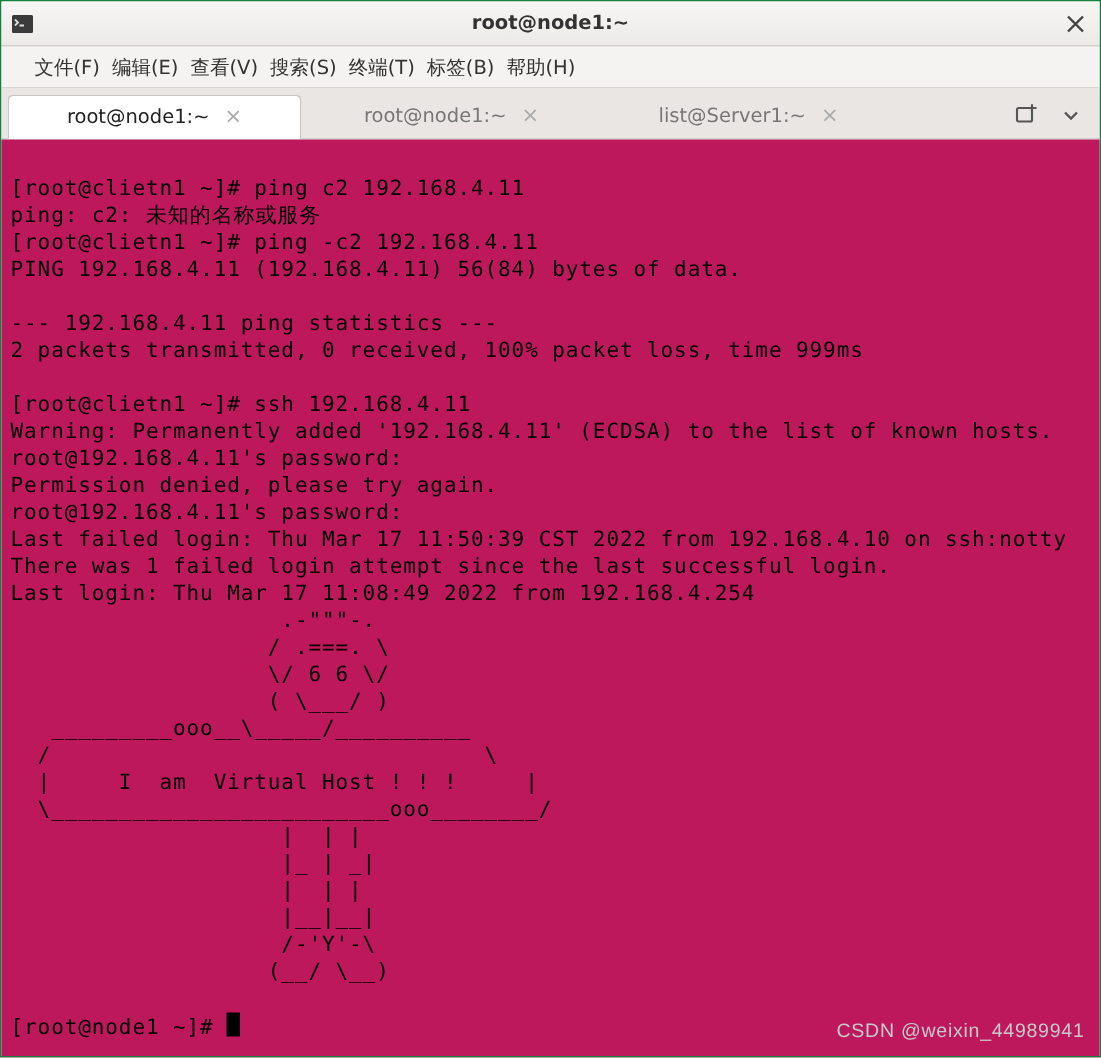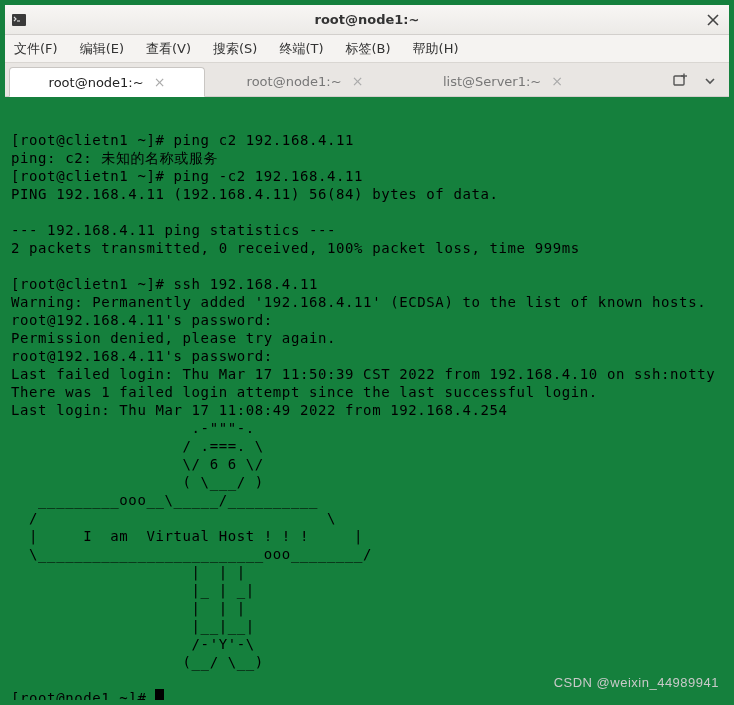--- a/index.html
+++ b/index.html
@@ -7,21 +7,21 @@
     margin: 0; padding: 0;
     width: 734px; height: 705px;
     font-family: "DejaVu Sans", "Noto Sans", sans-serif;
     background: #f5f5f4;
     color: #333;
     font-size: 13px;
     overflow: hidden;
   }
   .window {
     width: 734px; height: 705px;
-    border: 5px solid #15803d;
+    border: 1px solid #15803d;
     background: #fff;
     display: flex; flex-direction: column;
   }
   .titlebar {
     height: 30px;
     background: linear-gradient(#f8f6f4, #eceae7);
     border-bottom: 1px solid #d2cfcc;
     display: flex; align-items: center;
     padding: 0 6px;
     position: relative;
@@ -40,21 +40,21 @@
     margin-left: auto;
     width: 20px; height: 20px;
     display: flex; align-items: center; justify-content: center;
     color: #555; cursor: pointer;
   }
   .menubar {
     height: 28px;
     background: #f5f3f1;
     border-bottom: 1px solid #d9d6d2;
     display: flex; align-items: center;
-    padding: 0 7px; gap: 18px;
+    padding: 0 20px; gap: 4px;
     font-size: 13px;
   }
   .menubar .menu-item { cursor: pointer; padding: 2px 2px; }
   .tabbar {
     height: 34px;
     background: #e9e6e3;
     display: flex; align-items: flex-end;
     padding: 0 4px;
     border-bottom: 1px solid #d2cfcc;
   }
@@ -86,26 +86,26 @@
   .tabbar .spacer { flex: 1; }
   .tabbar .tab-btn {
     width: 26px; height: 26px;
     margin: 0 2px 2px 2px;
     display: flex; align-items: center; justify-content: center;
     color: #555; cursor: pointer;
     border-radius: 3px;
   }
   .terminal {
     flex: 1;
-    background: #15803d;
+    background: #be185d;
     color: #000;
     font-family: "DejaVu Sans Mono", "Noto Sans Mono", monospace;
     font-size: 14px;
     line-height: 18px;
-    padding: 16px 6px;
+    padding: 6px 6px;
     white-space: pre;
     overflow: hidden;
     letter-spacing: 0.6px;
     position: relative;
   }
   .cursor {
     display: inline-block;
     width: 9px; height: 16px;
     background: #000;
     vertical-align: -2px;

